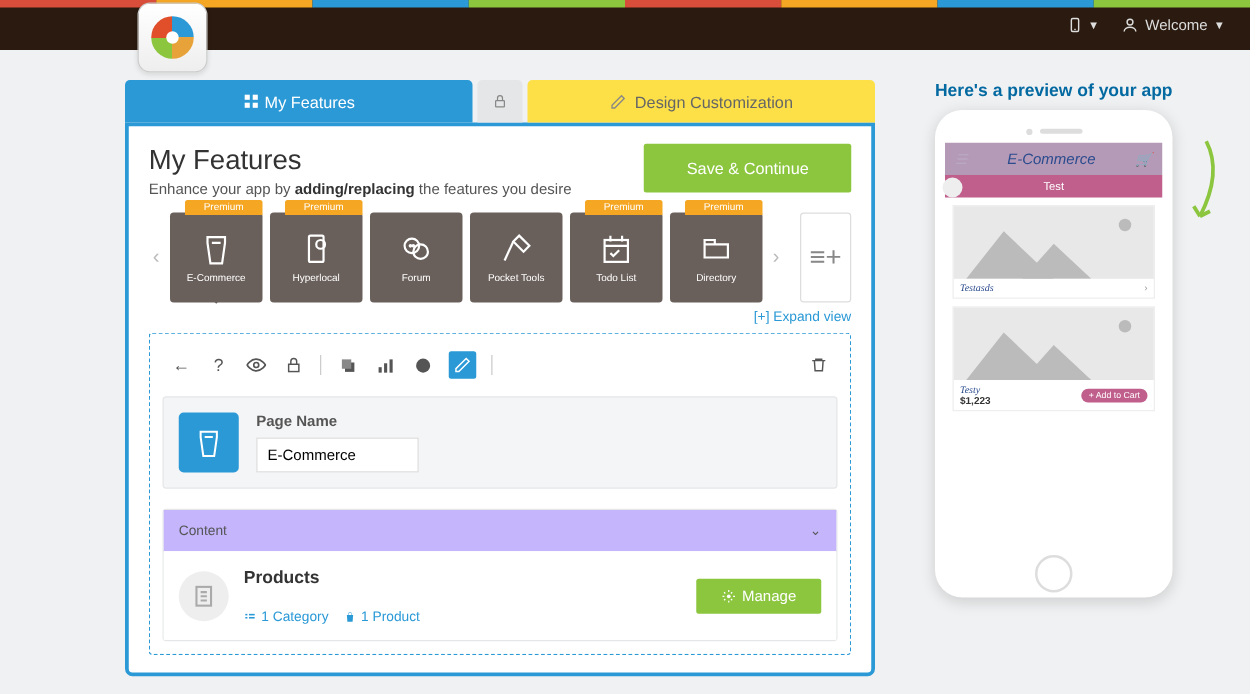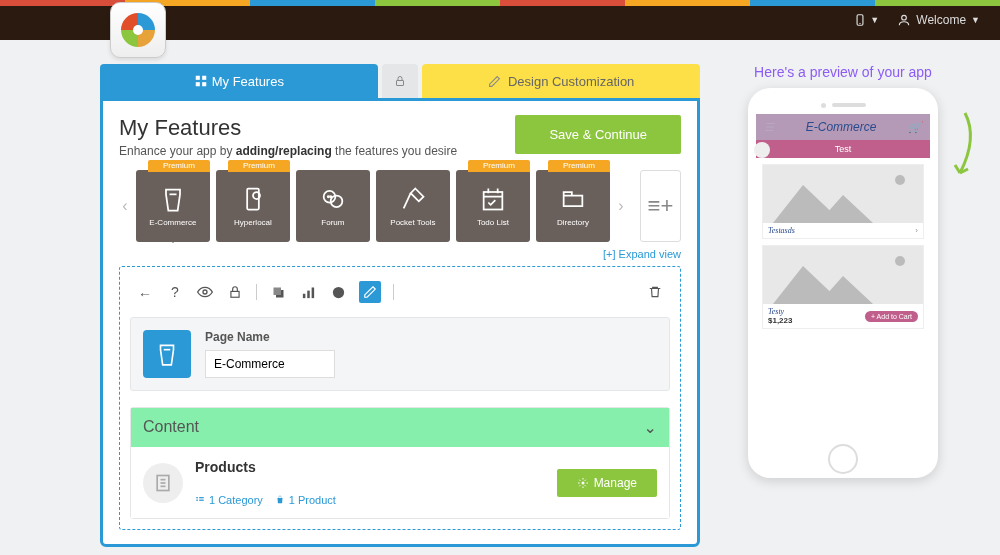--- a/index.html
+++ b/index.html
@@ -42,29 +42,29 @@
 .toolbar .sep{width:1px;height:16px;background:#ccc}
 .toolbar .tbtn{cursor:pointer;width:18px;height:18px;display:flex;align-items:center;justify-content:center}
 .toolbar .tbtn.active{background:#2a99d6;color:#fff;border-radius:2px;padding:2px;width:22px;height:22px}
 .toolbar .del{margin-left:auto}
 .pagename{display:flex;gap:14px;align-items:flex-start;background:#f4f5f6;border:1px solid #e5e6e7;padding:12px;border-radius:3px;margin-bottom:16px}
 .pn-icon{width:48px;height:48px;background:#2a99d6;border-radius:4px;display:flex;align-items:center;justify-content:center}
 .pn-icon svg{width:26px;height:26px;stroke:#fff;fill:none;stroke-width:1.5}
 .pn-label{font-size:12px;color:#555;font-weight:600;margin-bottom:6px}
 .pn-input{border:1px solid #ddd;padding:6px 8px;font-size:12px;width:130px;background:#fff}
 .content-sec{border:1px solid #e5e6e7;border-radius:3px}
-.content-head{padding:10px 12px;font-size:16px;color:#555;display:flex;justify-content:space-between;align-items:flex-start;background:#86efac;cursor:pointer}
+.content-head{padding:10px 12px;font-size:11px;color:#555;display:flex;justify-content:space-between;align-items:flex-end;background:#c4b5fd;cursor:pointer}
 .content-body{padding:12px;display:flex;align-items:center;gap:12px;background:#fff}
 .prod-icon{width:40px;height:40px;background:#eee;border-radius:50%;display:flex;align-items:center;justify-content:center;color:#aaa}
 .prod-info h4{font-size:14px;color:#333;margin-bottom:19px}
 .prod-meta{font-size:11px;color:#2a99d6;display:flex;gap:12px;align-items:center}
 .prod-meta span{display:flex;align-items:center;gap:4px}
 .manage-btn{margin-left:auto;background:#8cc63f;color:#fff;border:none;padding:7px 20px;font-size:12px;border-radius:2px;cursor:pointer;display:flex;align-items:center;gap:5px}
 .right{width:250px}
-.preview-title{font-size:14px;font-weight:400;color:#8b5cf6;text-align:center;margin-bottom:8px}
+.preview-title{font-size:14px;font-weight:700;color:#0369a1;text-align:center;margin-bottom:8px}
 .preview-wrap{position:relative}
 .arrow-curve{position:absolute;right:-12px;top:20px;width:30px;height:80px}
 .phone{width:190px;height:390px;background:#fff;border-radius:22px;box-shadow:0 3px 12px rgba(0,0,0,0.15);margin:0 auto;padding:8px;position:relative}
 .phone-top{height:18px;display:flex;align-items:center;justify-content:center;gap:6px}
 .speaker{width:34px;height:4px;background:#ddd;border-radius:2px}
 .camera{width:5px;height:5px;background:#ddd;border-radius:50%}
 .screen{background:#fff;height:320px;overflow:hidden;font-size:9px}
 .app-header{background:#b59ab8;height:26px;display:flex;align-items:center;justify-content:space-between;padding:0 8px;color:#2a4b8d;font-style:italic;font-family:cursive;font-size:12px}
 .app-header .ham,.app-header .cart{color:#b8a8c0;font-size:11px}
 .app-tab{background:#c05f8c;color:#fff;text-align:center;padding:4px;font-size:9px}

